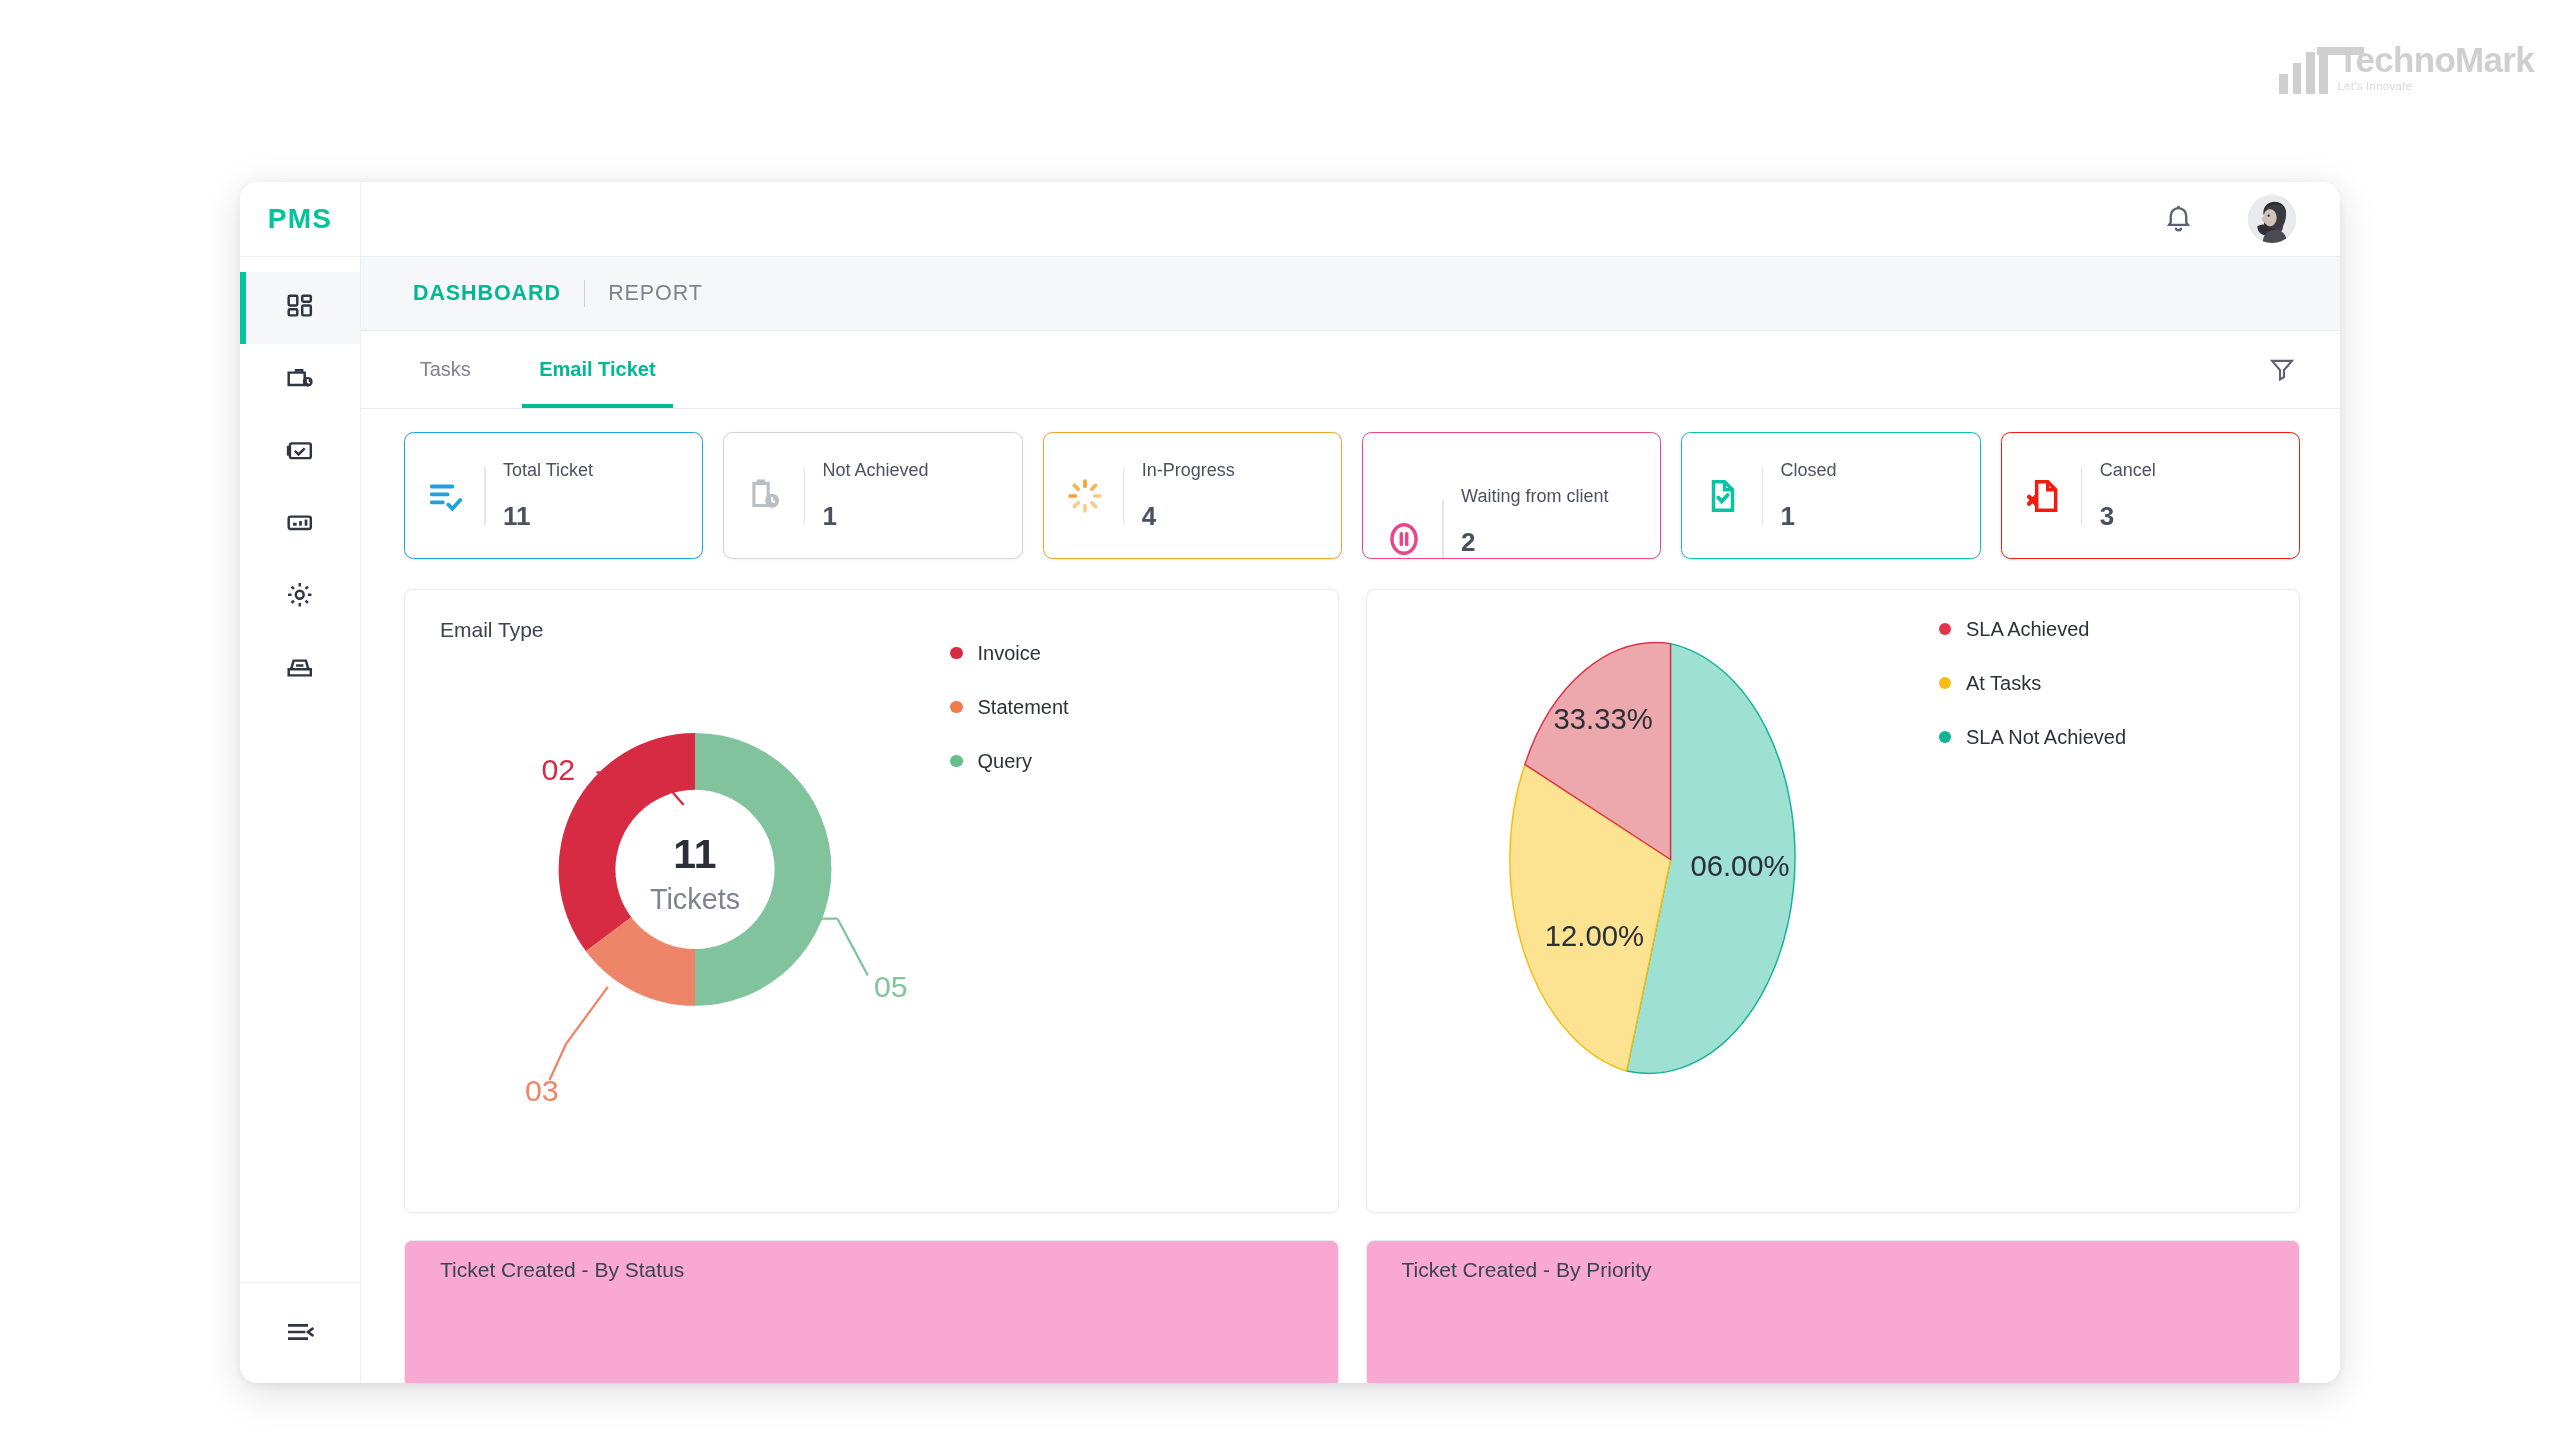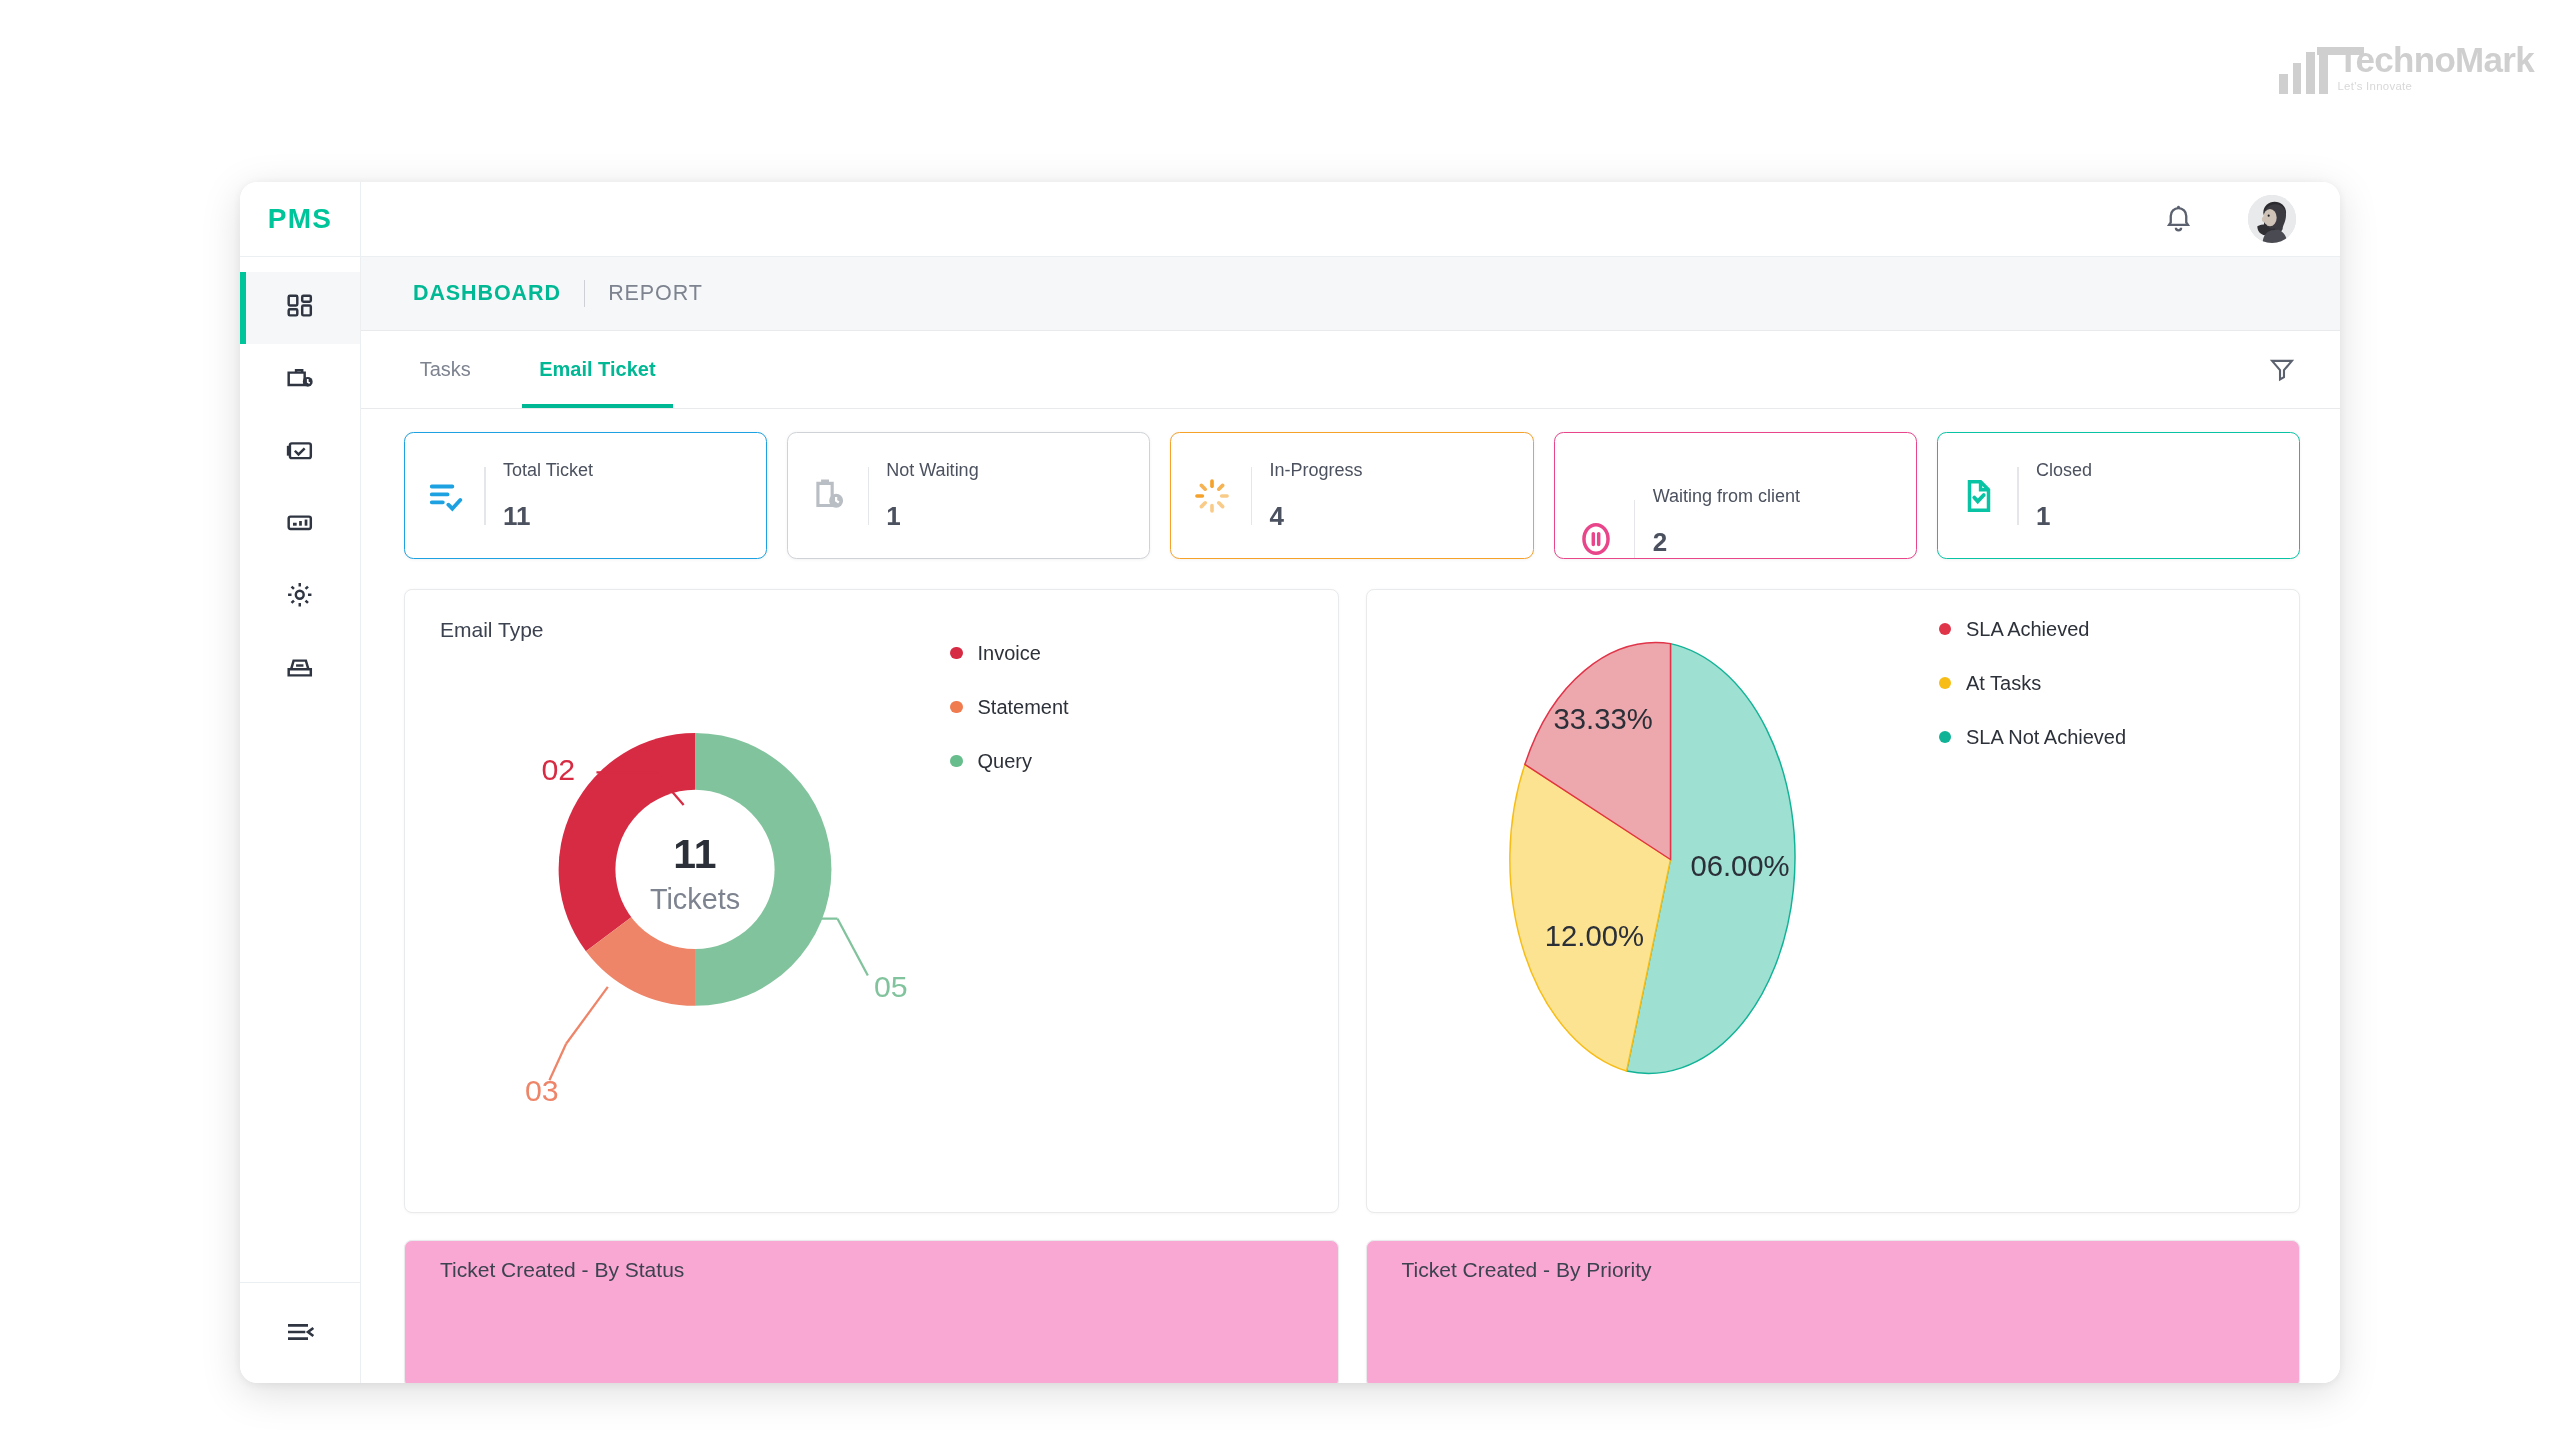--- a/index.html
+++ b/index.html
@@ -274,21 +274,21 @@
           <div class="stat-icon">
             <svg viewBox="0 0 24 24" fill="none" stroke="#b9bec5" stroke-width="2">
               <path d="M5 4h9v14H5z"></path>
                 <path d="M8 4V2.6h3V4"></path>
               <circle cx="16.5" cy="15" r="4.4" fill="#b9bec5" stroke="none"></circle>
               <path d="M16.5 12.6V15l1.7 1.1" stroke="#fff" stroke-width="1.4"></path>
             </svg>
           </div>
           <div class="stat-div"></div>
           <div class="stat-txt">
-            <span class="stat-label">Not Waiting</span>
+            <span class="stat-label">Not Achieved</span>
             <span class="stat-value">1</span>
           </div>
         </div>
 
         <div class="stat-card" style="border:1.3px solid #f5a12a;">
           <div class="stat-icon">
             <svg viewBox="0 0 24 24" stroke="#f5a12a" stroke-width="2.3" stroke-linecap="round">
               <path d="M12 2.5v3.4"></path>
                 <path d="M12 18.1v3.4" opacity=".55"></path>
               <path d="M21.5 12h-3.4" opacity=".55"></path>
@@ -328,20 +328,34 @@
               <path d="M9 13l2.2 2.4L15 11.4" stroke-width="2.4" stroke-linecap="round"></path>
             </svg>
           </div>
           <div class="stat-div"></div>
           <div class="stat-txt">
             <span class="stat-label">Closed</span>
             <span class="stat-value">1</span>
           </div>
         </div>
 
+        <div class="stat-card" style="border:1.3px solid #f51a0f;">
+          <div class="stat-icon">
+            <svg viewBox="0 0 24 24" fill="none" stroke="#f51a0f" stroke-width="2.2">
+              <path d="M8 3h7l5 5v13H8z"></path>
+                <path d="M15 3v5h5"></path>
+              <path d="M3.2 12.5l4.2 4.4M7.4 12.5l-4.2 4.4" stroke-width="2.6" stroke-linecap="round"></path>
+            </svg>
+          </div>
+          <div class="stat-div"></div>
+          <div class="stat-txt">
+            <span class="stat-label">Cancel</span>
+            <span class="stat-value">3</span>
+          </div>
+        </div>
 
       </div>
 
       <div class="charts-row">
 
         <div class="card">
           <div class="card-title">Email Type</div>
           <div class="chart-body">
             <div style="width:510px; position:relative;">
               <svg viewBox="0 0 560 620" style="width:100%; height:470px;">

